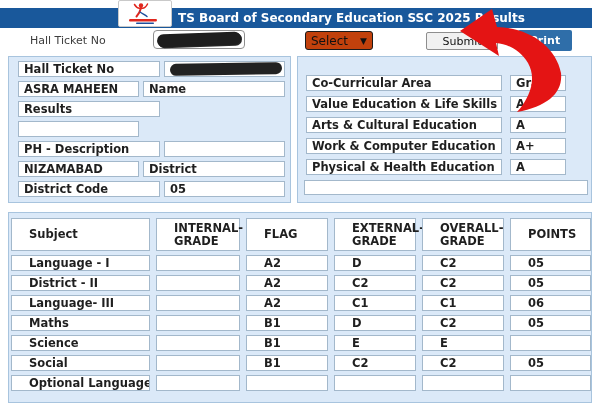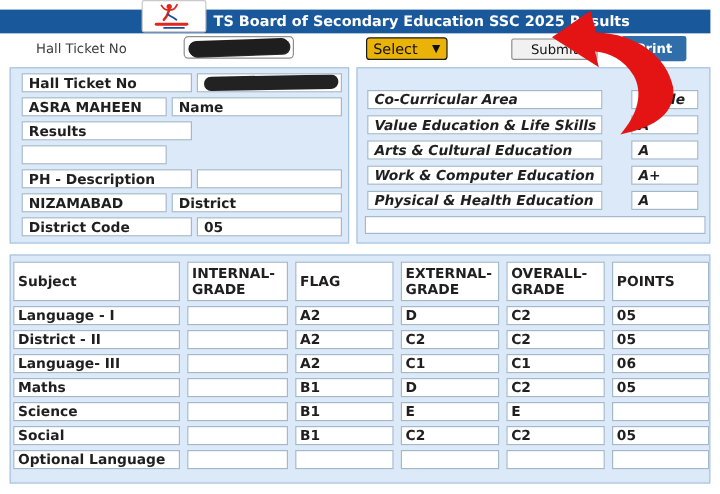--- a/index.html
+++ b/index.html
@@ -15,55 +15,55 @@
           border:1px solid #c9c9c9; border-radius:2px; z-index:3;
           display:flex; align-items:center; justify-content:center; }
 
   .toolbar { position:absolute; left:0; top:28px; width:600px; height:26px; background:#fff; }
   .ht-label { position:absolute; left:30px; top:6px; font-size:11px; color:#3d3d3d; }
   .ht-input { position:absolute; left:153px; top:2px; width:92px; height:19px; background:#fff;
               border:1px solid #8f8f8f; border-radius:4px; padding:2px 3px; }
   .ht-input .scribble { width:100%; height:13px; background:#1e1e1e; border-radius:7px;
               transform:rotate(-2deg); box-shadow:1px 1px 0 0 #2a2a2a; }
   .select-box { position:absolute; left:305px; top:3px; width:68px; height:19px;
-              border:1px solid #1a1a1a; border-radius:3px; background:#eab308; cursor:pointer;
+              border:1px solid #1a1a1a; border-radius:3px; background:#c2410c; cursor:pointer;
               display:flex; align-items:center; justify-content:space-between; padding:0 5px;
               font-size:12px; color:#111; }
   .select-caret { font-size:9px; color:#111; }
   .submit-btn { position:absolute; left:426px; top:4px; width:72px; height:18px;
               background:var(--submit_bg,#f1f1f1); border:1px solid #8e8e8e; border-radius:2px;
               font-size:11px; color:#111; font-family:inherit; cursor:pointer; }
   .print-btn { position:absolute; left:518px; top:2px; width:54px; height:21px;
               background:var(--print_button_bg,#2f6ea9); border:none; border-radius:2px;
               color:#fff; font-weight:bold; font-size:11px; font-family:inherit; cursor:pointer; }
 
   .panel { position:absolute; background:var(--panel_bg,#dbe9f8);
            border:1px solid var(--panel_border,#a8c4de); }
   #student-panel { left:8px; top:56px; width:283px; height:147px; padding-top:4px; }
   #cocurricular-panel { left:297px; top:56px; width:295px; height:147px; padding-top:18px; }
 
   .prow { display:flex; gap:4px; margin:0 0 4px 9px; }
-  .crow { display:flex; gap:24px; margin:0 0 5px 8px;font-style:italic; }
+  .crow { display:flex; gap:8px; margin:0 0 5px 8px; }
   .box { background:#fff; border:1px solid var(--box_border,#a3b8cb); height:16px;
          font-size:11.5px; font-weight:bold; color:var(--text_dark,#1f1f1f);
          padding:0 5px; line-height:14px; white-space:nowrap; overflow:hidden; }
   .label-box { width:142px; }
   .value-box { width:121px; }
   .area-box  { width:196px; }
   .grade-box { width:56px; }
   .value-scribble { height:12px; margin-top:1px; width:112px; background:#222;
          border-radius:6px; transform:rotate(-1deg); }
   .cocu-footer-box { margin:4px 0 0 6px; width:284px; height:15px; background:#fff;
          border:1px solid var(--box_border,#a3b8cb); }
 
   #marks-panel { left:8px; top:212px; width:584px; height:191px; padding:5px 0 0 2px; }
   #marks-grid { display:grid; grid-template-columns:139px 84px 82px 82px 82px 81px;
                 column-gap:6px; row-gap:4px; }
   .cell { background:#fff; border:1px solid var(--box_border,#a3b8cb); font-weight:bold;
-          color:var(--text_dark,#1f1f1f); font-size:11.5px; padding:0 3px; }
+          color:var(--text_dark,#1f1f1f); font-size:11.5px; padding:0 17px; }
   .th { height:33px; display:flex; align-items:center; line-height:13px; }
   .td { height:16px; line-height:14px; white-space:nowrap; overflow:hidden; }
 
   .arrow-svg { position:absolute; left:425px; top:0; width:175px; height:130px; z-index:6; }
 </style>
 </head>
 <body>
 
 <div class="page">
 

